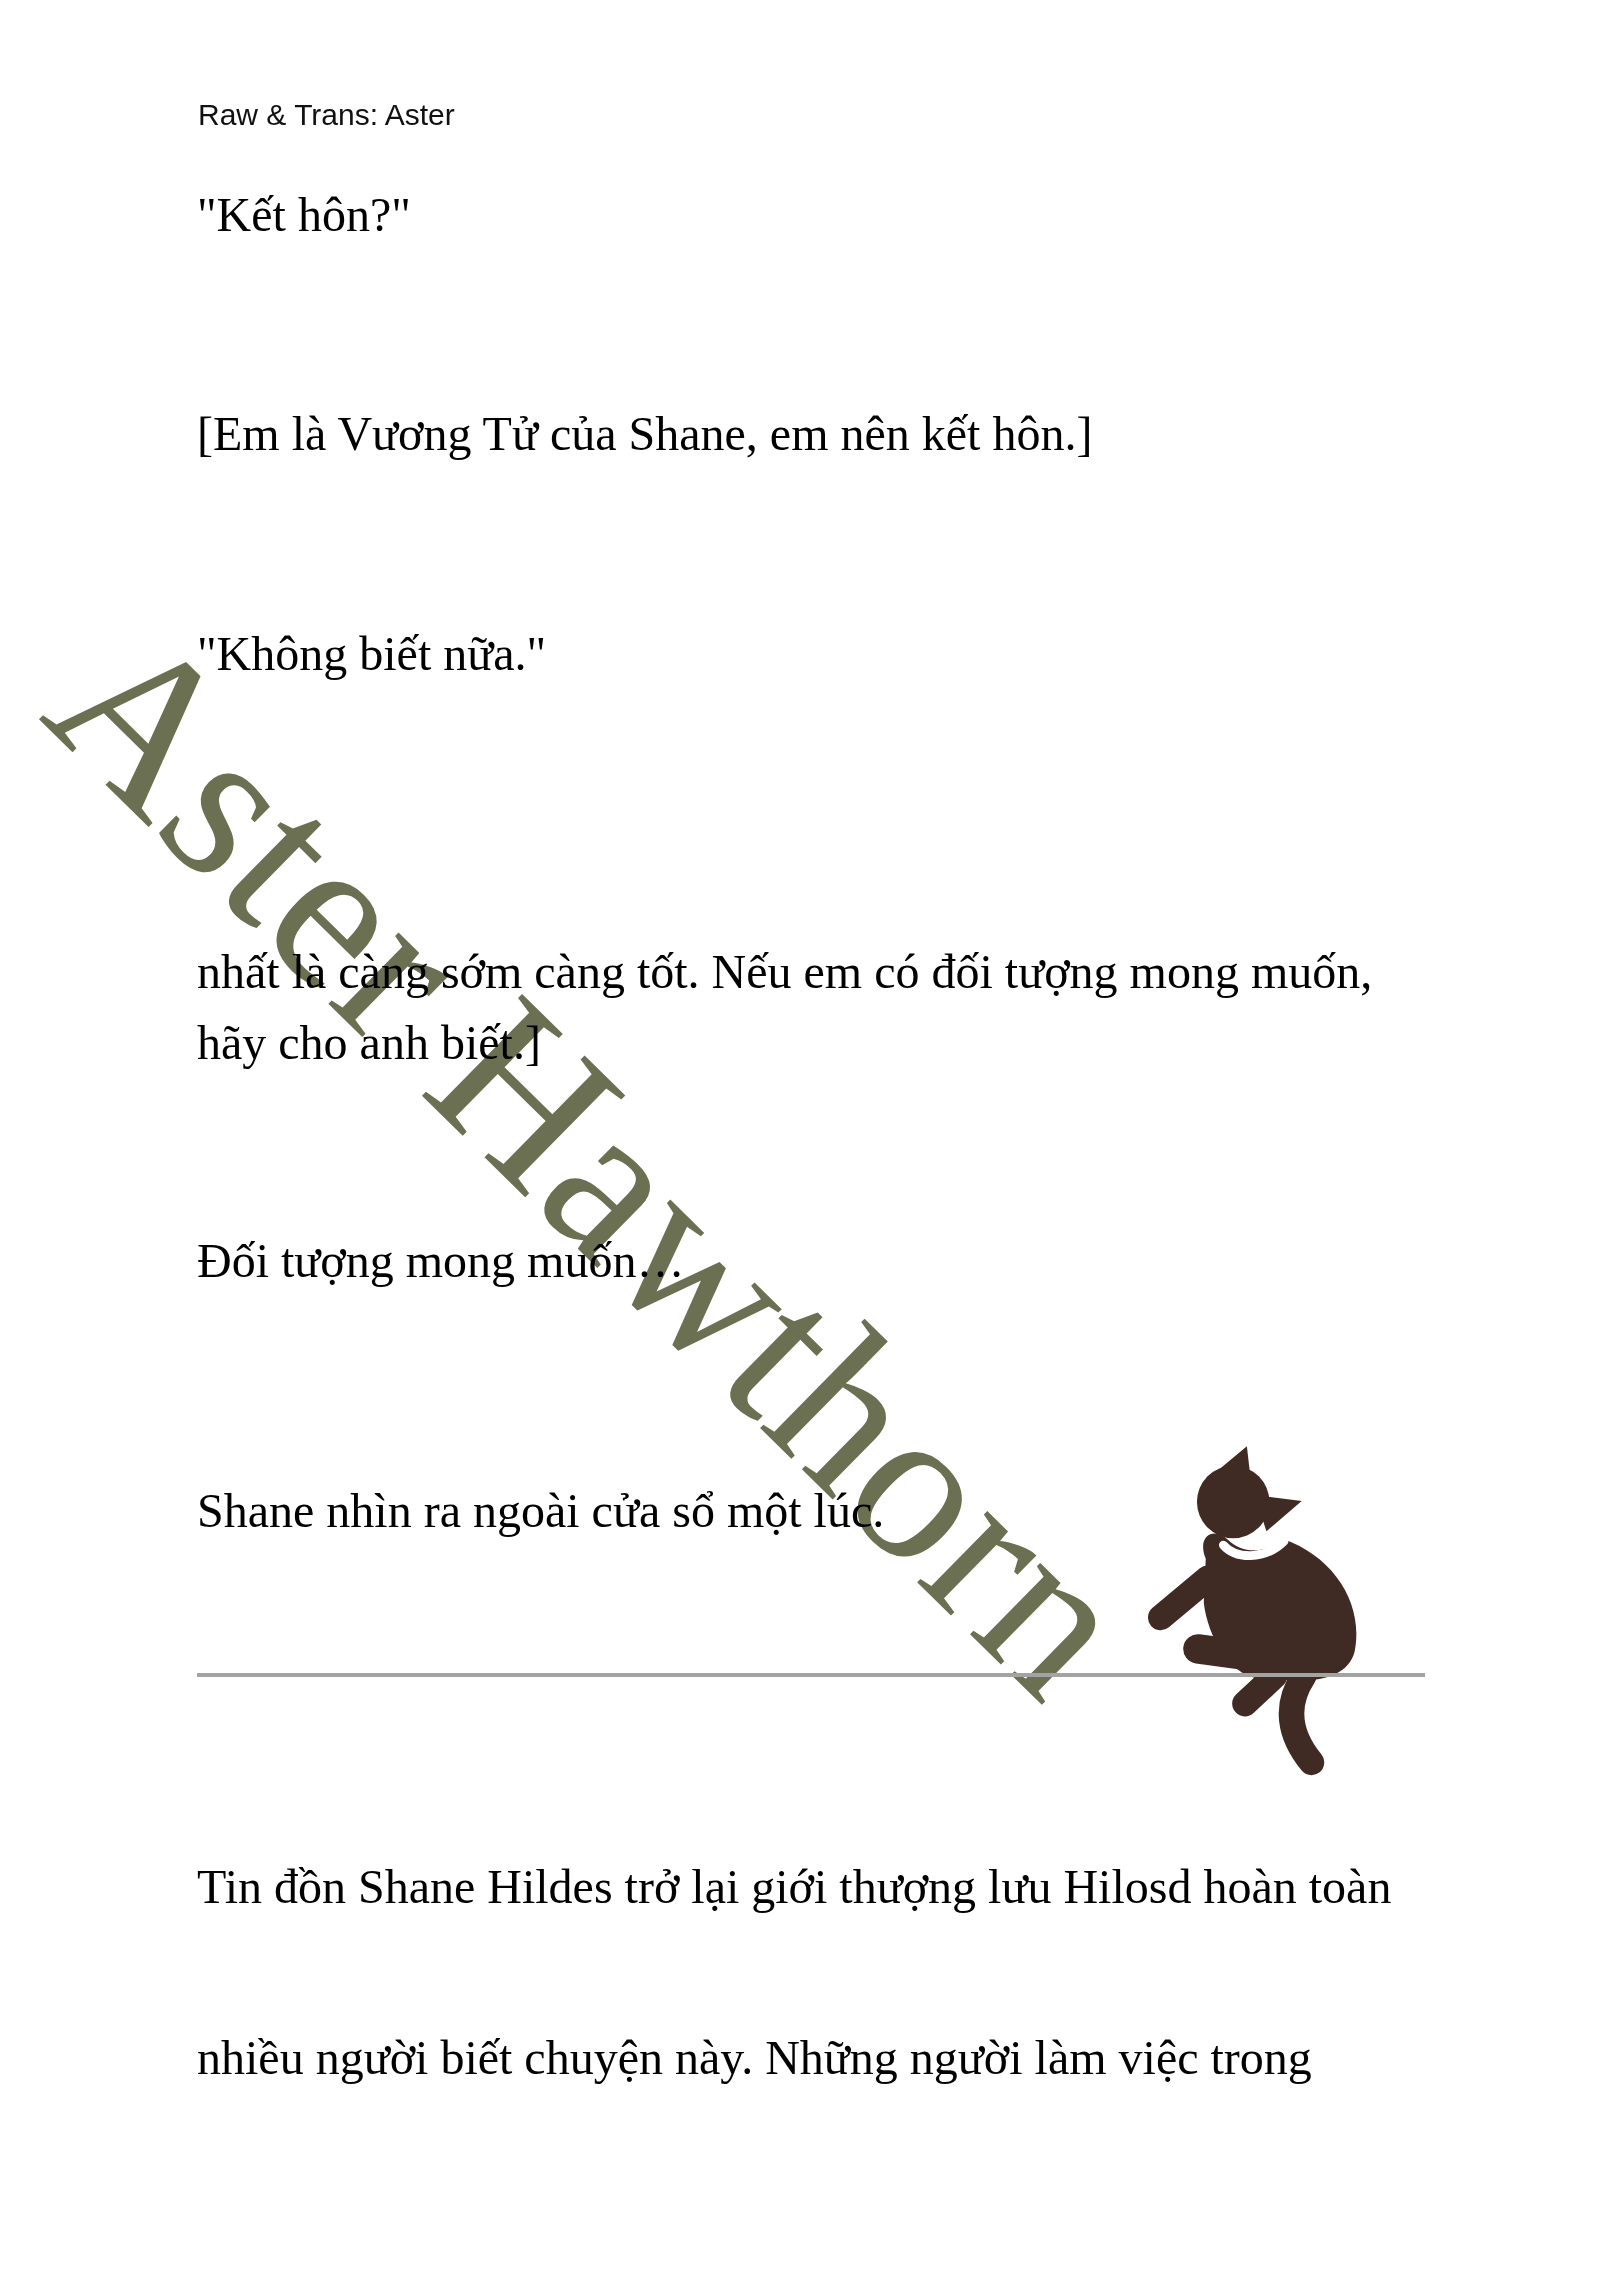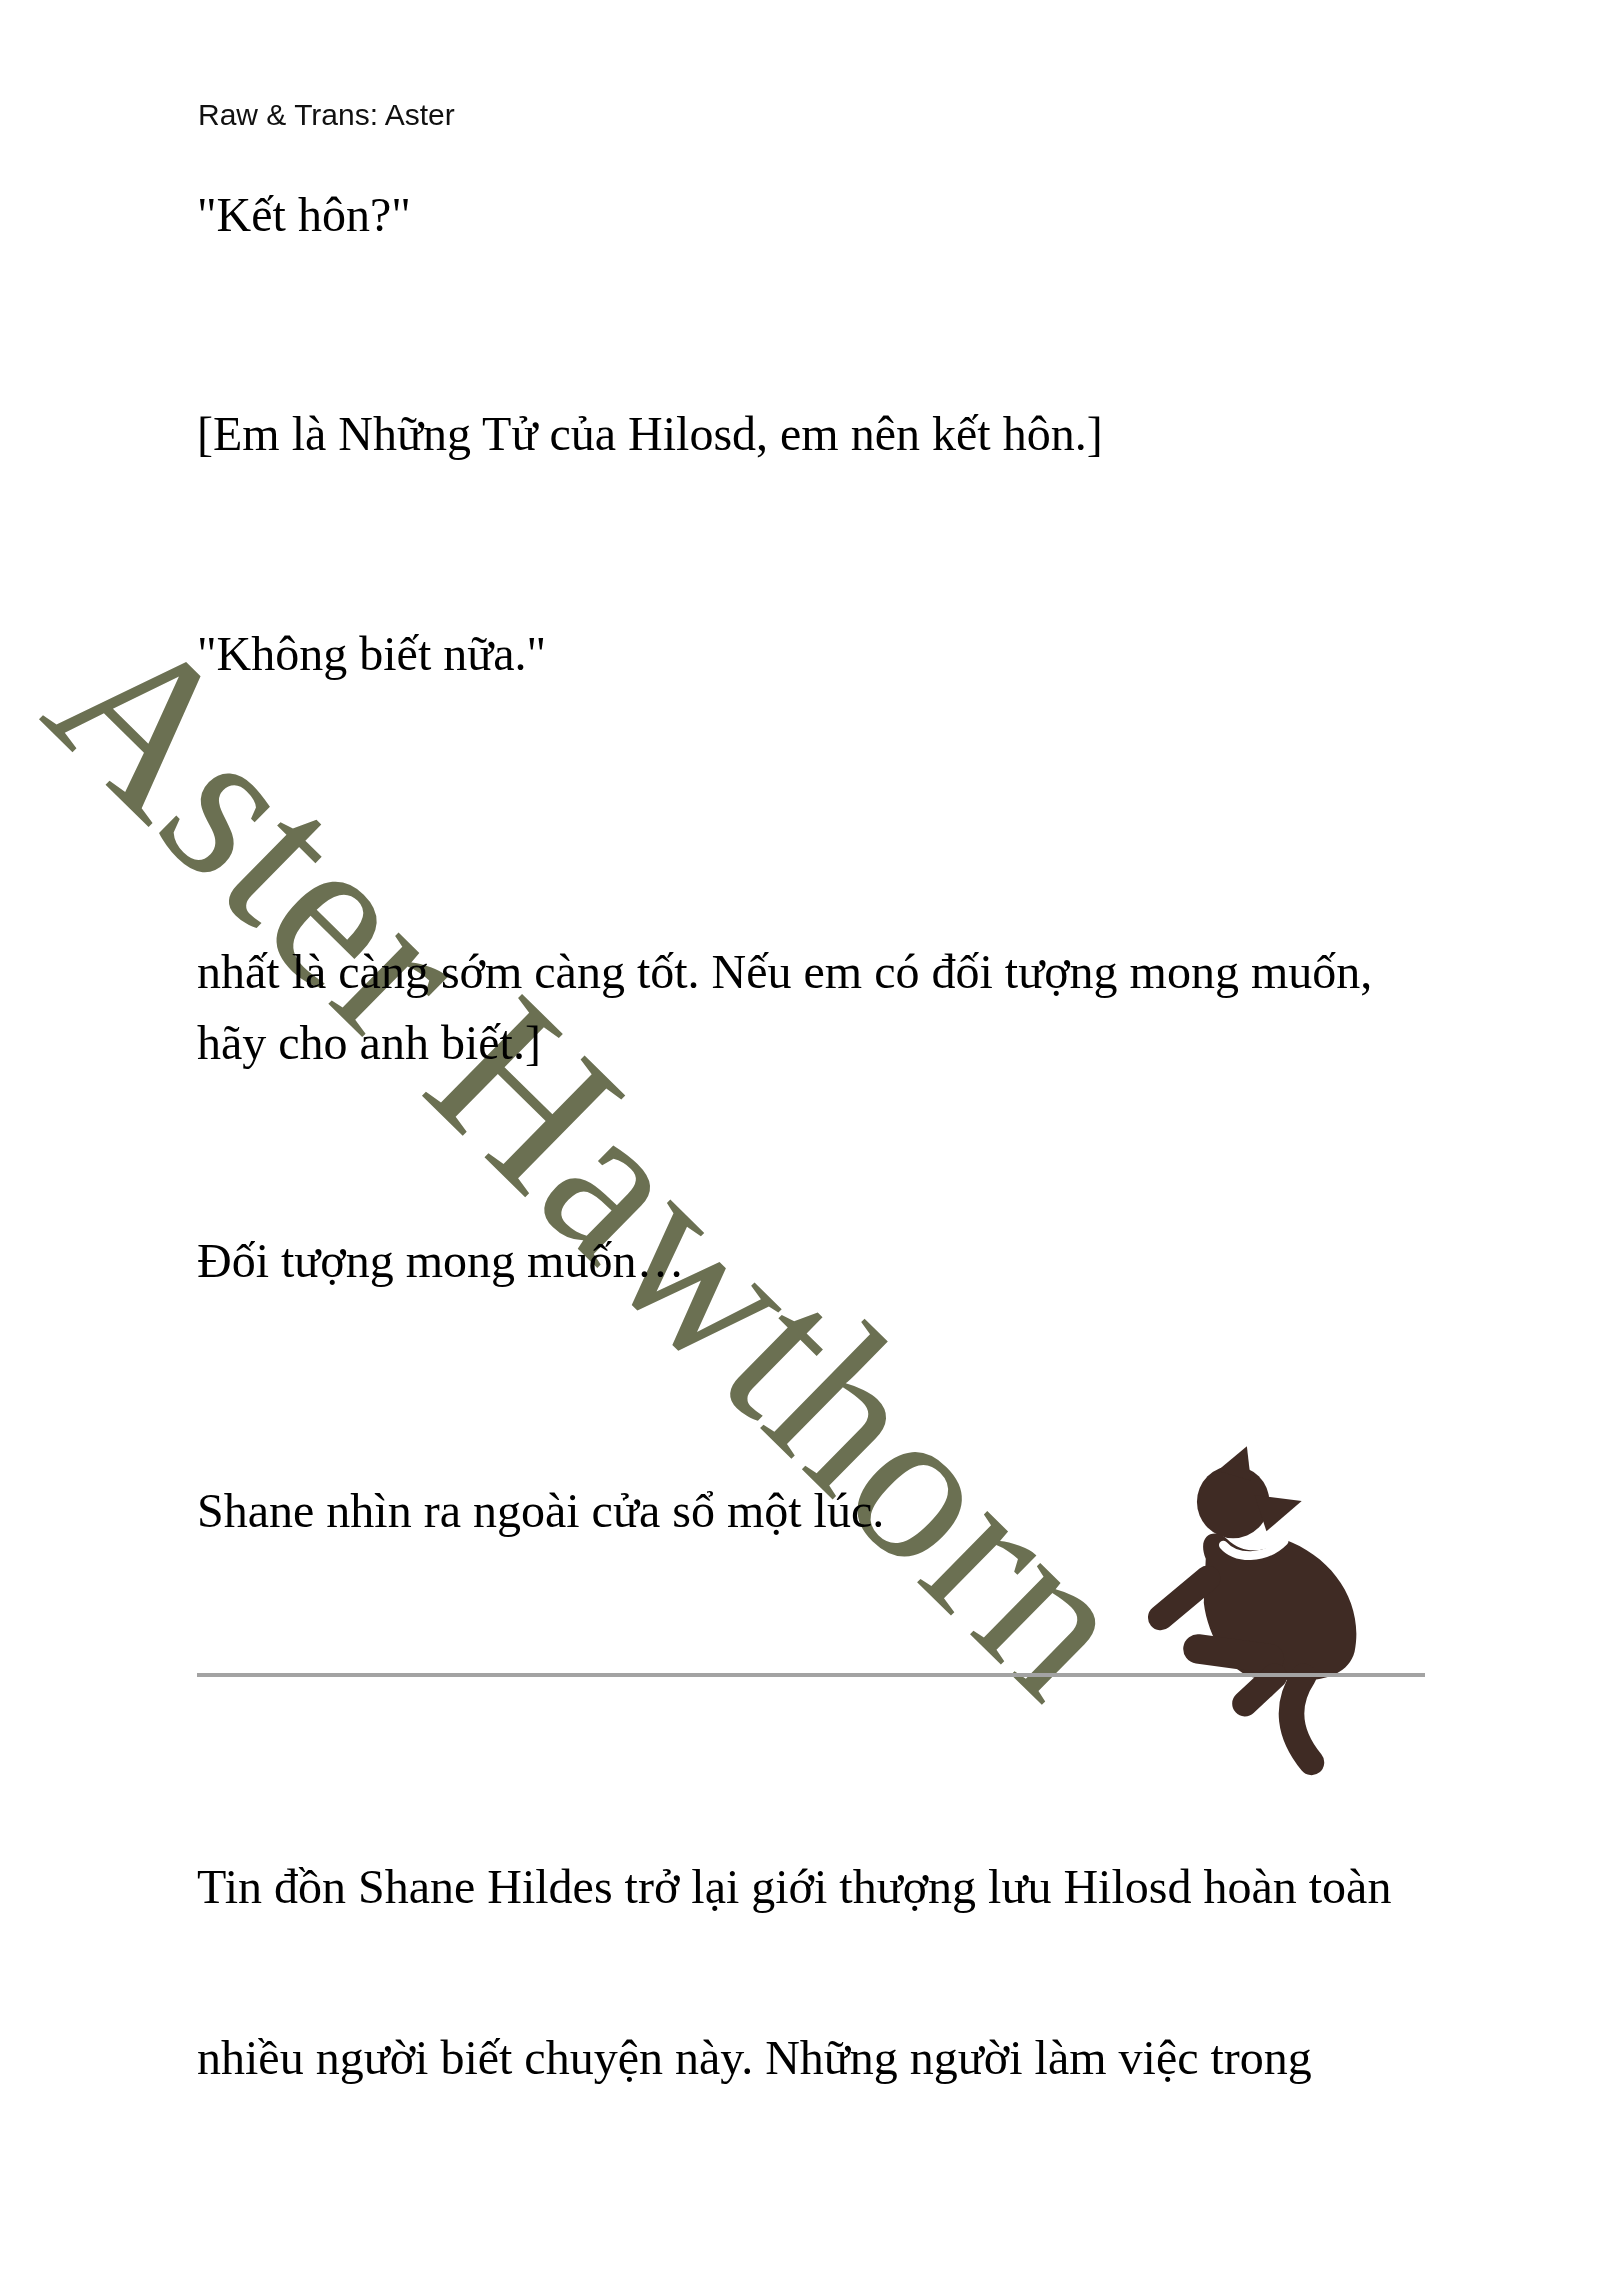--- a/index.html
+++ b/index.html
@@ -31,21 +31,21 @@
 </head>
 <body>
 
 <div class="page">
 
   <div class="header">Raw &amp; Trans: Aster</div>
 
   <div class="watermark">Aster Hawthorn</div>
 
   <div class="line" style="top:191px;">"Kết hôn?"</div>
-  <div class="line" style="top:410px;">[Em là Những Tử của Hilosd, em nên kết hôn.]</div>
+  <div class="line" style="top:410px;">[Em là Vương Tử của Shane, em nên kết hôn.]</div>
   <div class="line" style="top:630px;">"Không biết nữa."</div>
   <div class="line" style="top:948px;">nhất là càng sớm càng tốt. Nếu em có đối tượng mong muốn,</div>
   <div class="line" style="top:1019px;">hãy cho anh biết.]</div>
   <div class="line" style="top:1237px;text-align:right;">Đối tượng mong muốn…</div>
   <div class="line" style="top:1487px;">Shane nhìn ra ngoài cửa sổ một lúc.</div>
 
   <div class="divider"></div>
 
   <svg class="cat" viewBox="0 0 240 360">
     <g fill="#3f2b24" stroke="#3f2b24" stroke-linecap="round" stroke-linejoin="round">

